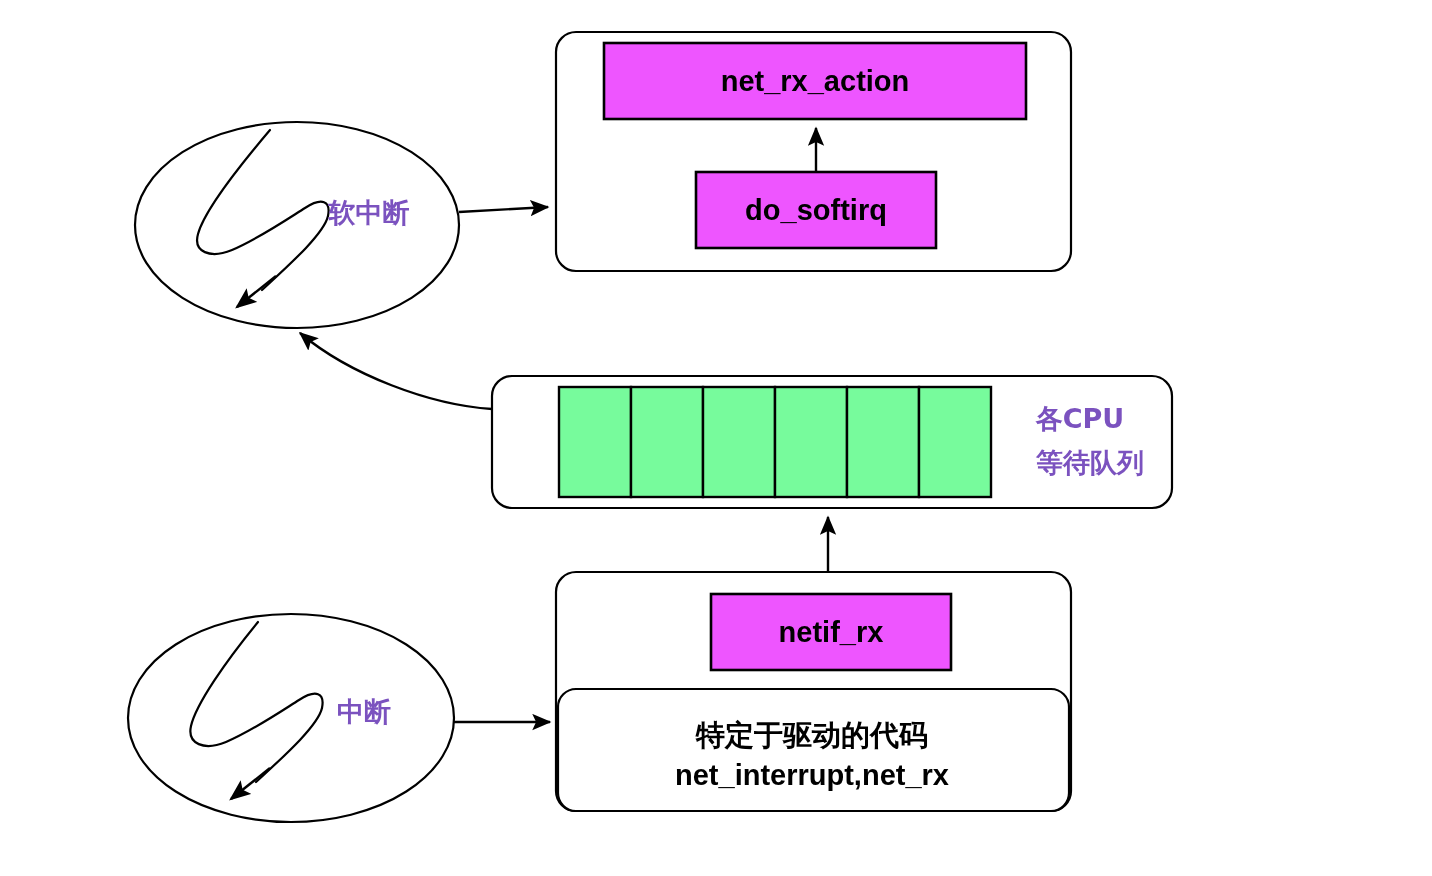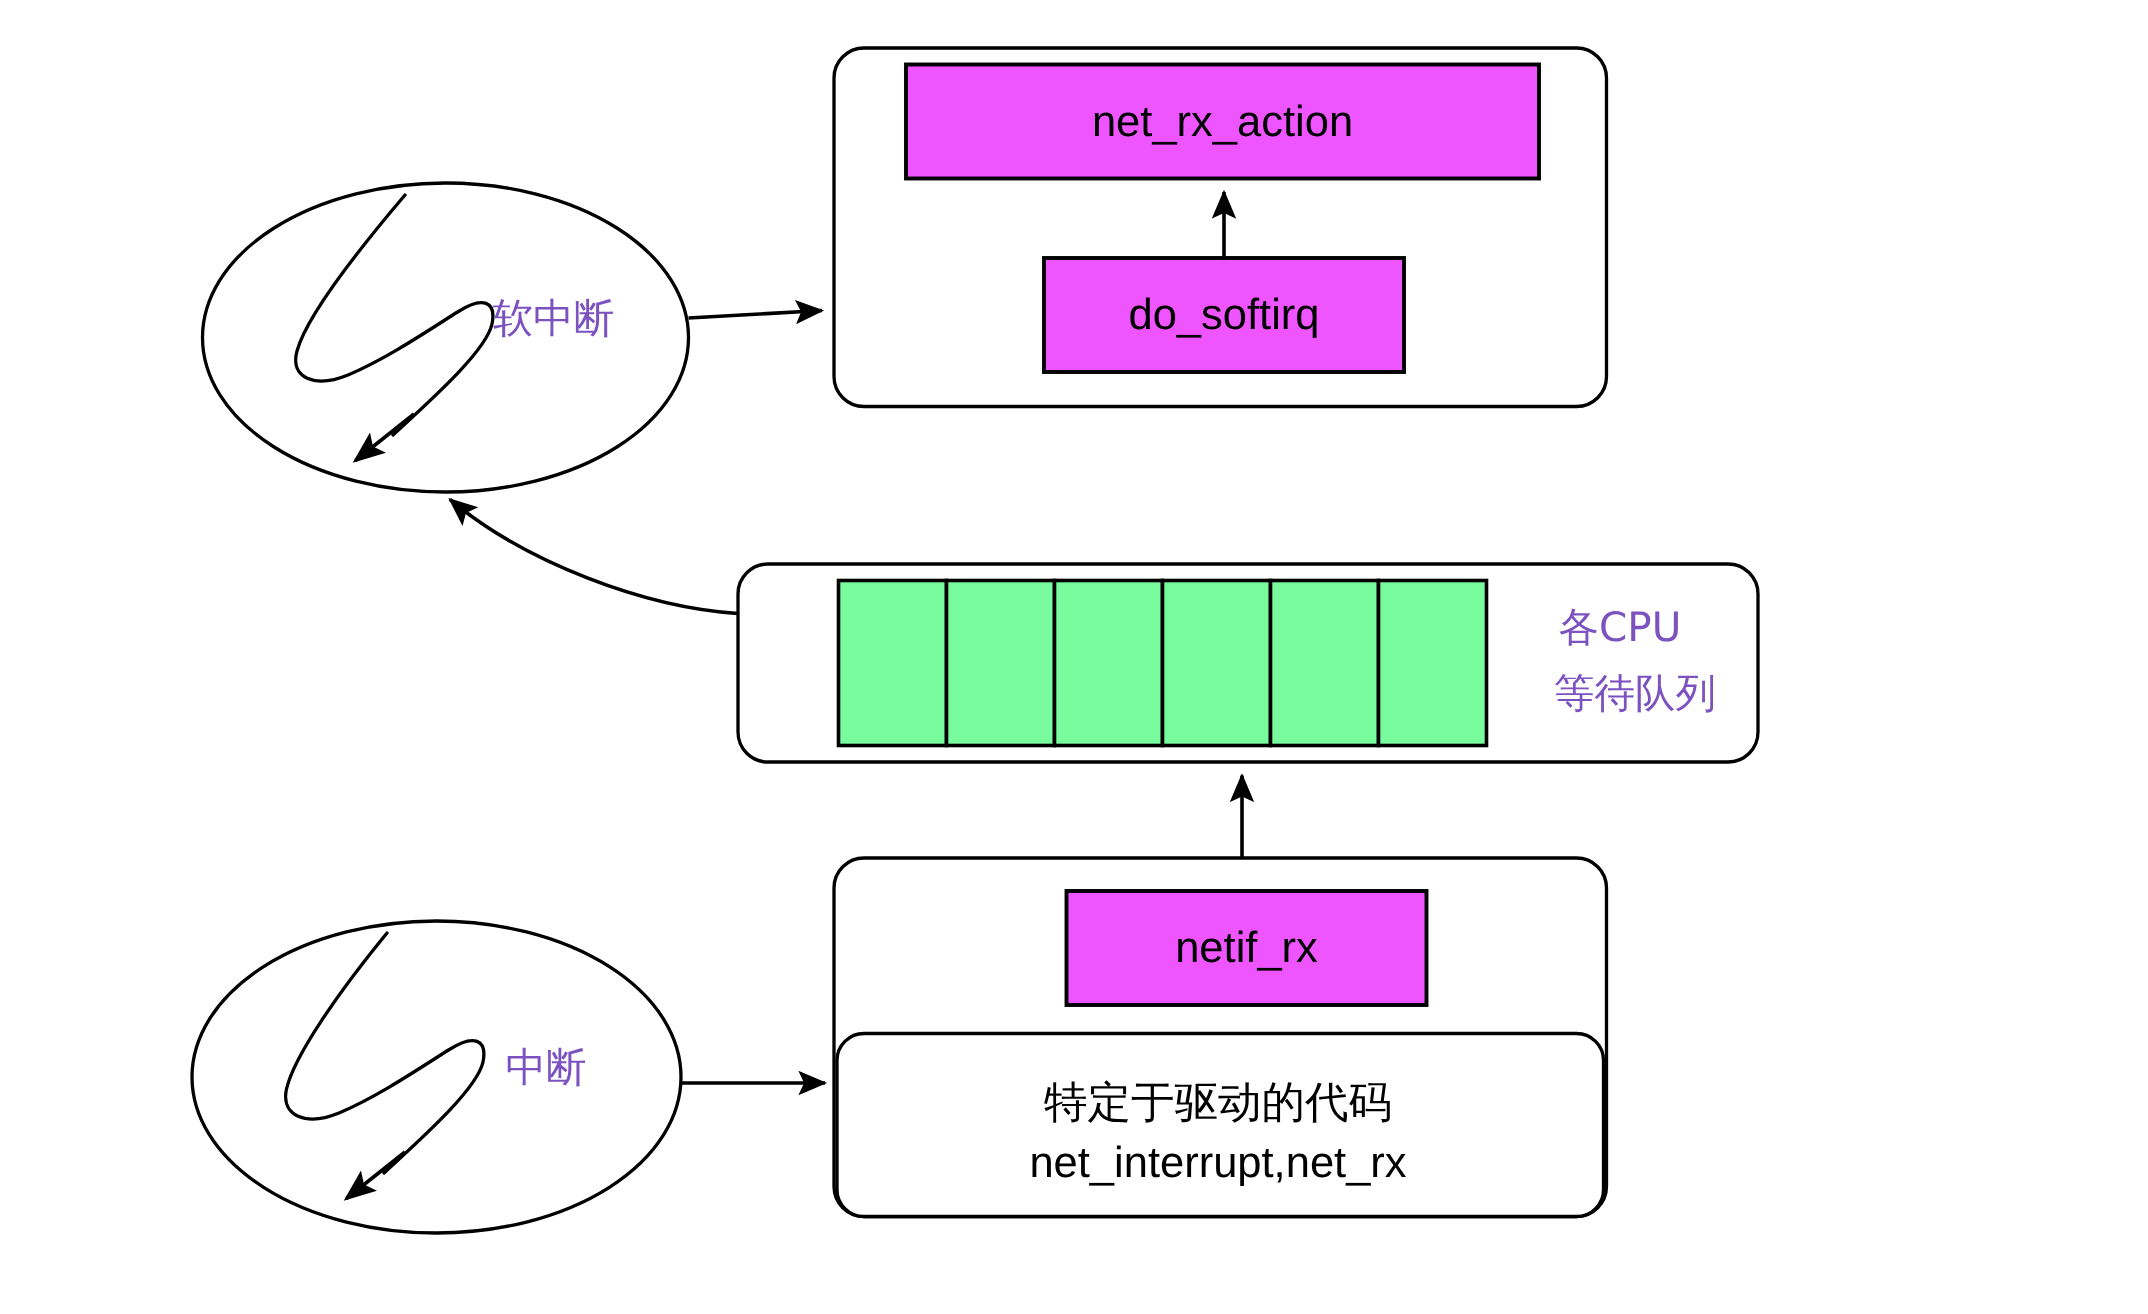--- a/index.html
+++ b/index.html
@@ -10,20 +10,21 @@
   body {
     width: 1432px;
     height: 876px;
     font-family: "Liberation Sans", "DejaVu Sans", sans-serif;
     overflow: hidden;
   }
   #diagram-root {
     position: relative;
     width: 1228px;
     height: 876px;
+    font-weight: bold;
   }
   svg.diagram {
     display: block;
     width: 1432px;
     height: 876px;
   }
   .shape-outline {
     fill: #ffffff;
     stroke: #000000;
     stroke-width: 2.2;

